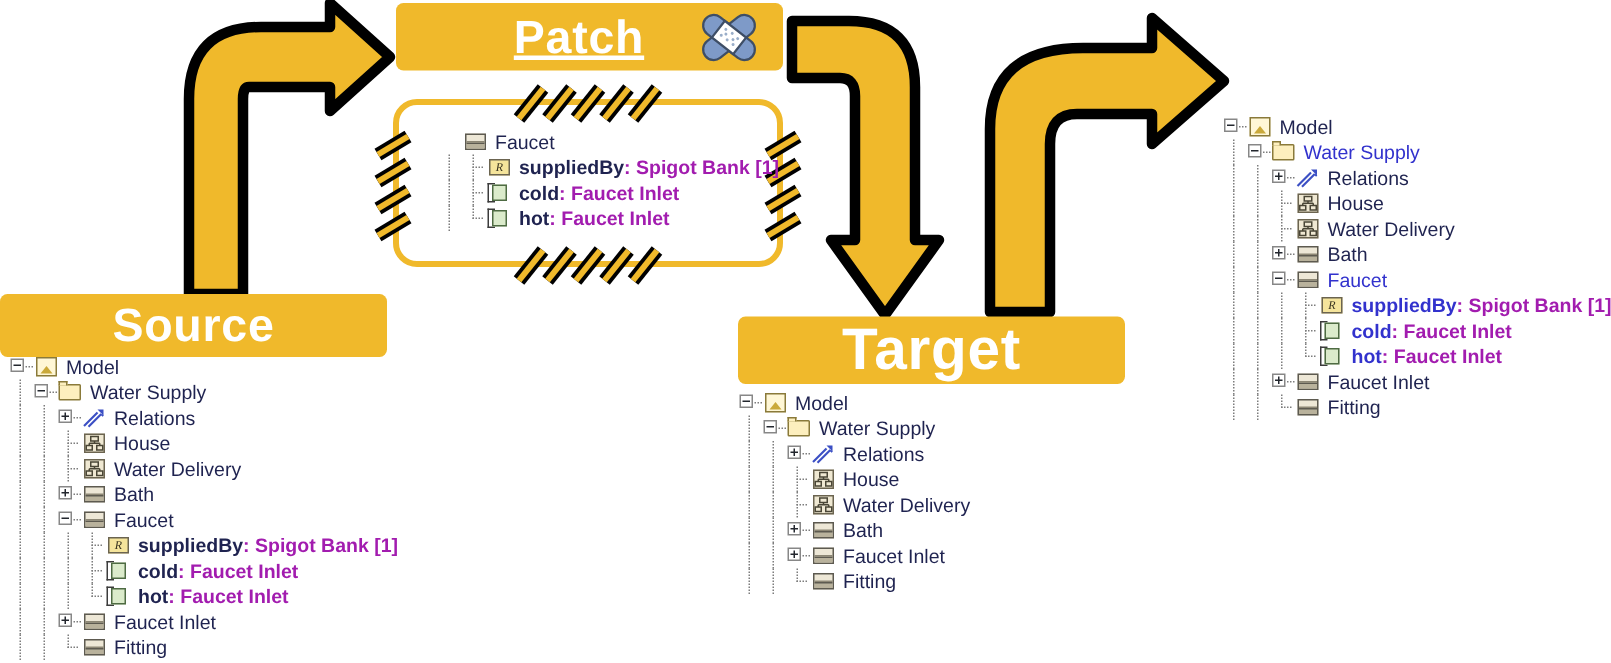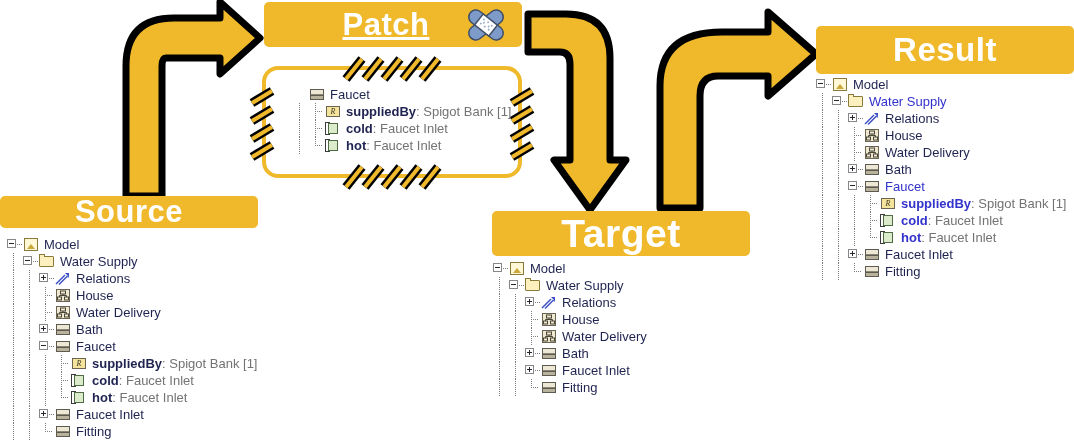--- a/index.html
+++ b/index.html
@@ -14,21 +14,21 @@
     position:absolute;
     background:#F0B92B;
     border-radius:5px;
     color:#ffffff;
     font-weight:bold;
     display:flex;align-items:center;justify-content:center;
     letter-spacing:0.5px;
     box-sizing:border-box;
   }
   .banner .btxt{display:inline-block;}
-  #banner-source{left:0px;  top:196px; width:258px; height:32px; font-size:31px;}
+  #banner-source{left:0px;  top:196px; width:258px; height:42px; font-size:31px;}
   #banner-patch {left:264px; top:2px;   width:258px; height:45px; font-size:31px;text-decoration:underline;}
   #banner-target{left:492px; top:211px; width:258px; height:45px; font-size:39px;}
   #banner-result{left:816px; top:26px;  width:258px; height:48px; font-size:33px;}
 
   #banner-patch .btxt{margin-right:14px;}
   .bandage-wrap{position:absolute;right:14px;top:50%;transform:translateY(-50%);
      width:44px;height:40px;}
 
   
   .tree{
@@ -108,21 +108,21 @@
   
   .ic-port i{position:absolute;left:4px;top:2px;width:10px;height:11px;
      background:#DBEBCB;border:1px solid #4e6b43;box-sizing:border-box;}
   .ic-port u{position:absolute;left:1px;top:1px;width:5px;height:13px;
      border:1px solid #3c3c3c;border-right:0;box-sizing:border-box;background:transparent;}
 
   .lbl{padding-left:1px;}
   .lbl.bold{font-weight:bold;}
   .lbl.blue{color:#3232CD;}
   .lbl.boldblue{font-weight:bold;color:#3232CD;}
-  .sub{font-weight:normal;color:#737373;}
+  .sub{font-weight:bold;color:#a21caf;}
 
   
   #patch-panel{
     position:absolute;left:262px;top:66px;width:260px;height:112px;
     border:4px solid #F0B92B;border-radius:16px;background:#ffffff;
     box-sizing:border-box;
   }
   .stitch{position:absolute;}
 
   
@@ -235,23 +235,20 @@
             <circle cx="25" cy="19.5" r="1"></circle>
         </g>
       </svg>
     </span>
   </div>
 
   <div class="banner" id="banner-target">
     <span class="btxt">Target</span>
   </div>
 
-  <div class="banner" id="banner-result">
-    <span class="btxt">Result</span>
-  </div>
 
   <div class="tree" id="tree-source">
       <div class="row">
         <span class="exp">
           <span class="bx"></span>
           <span class="dots"></span>
         </span>
         <span class="ic ic-model">
           <i></i>
         </span>

